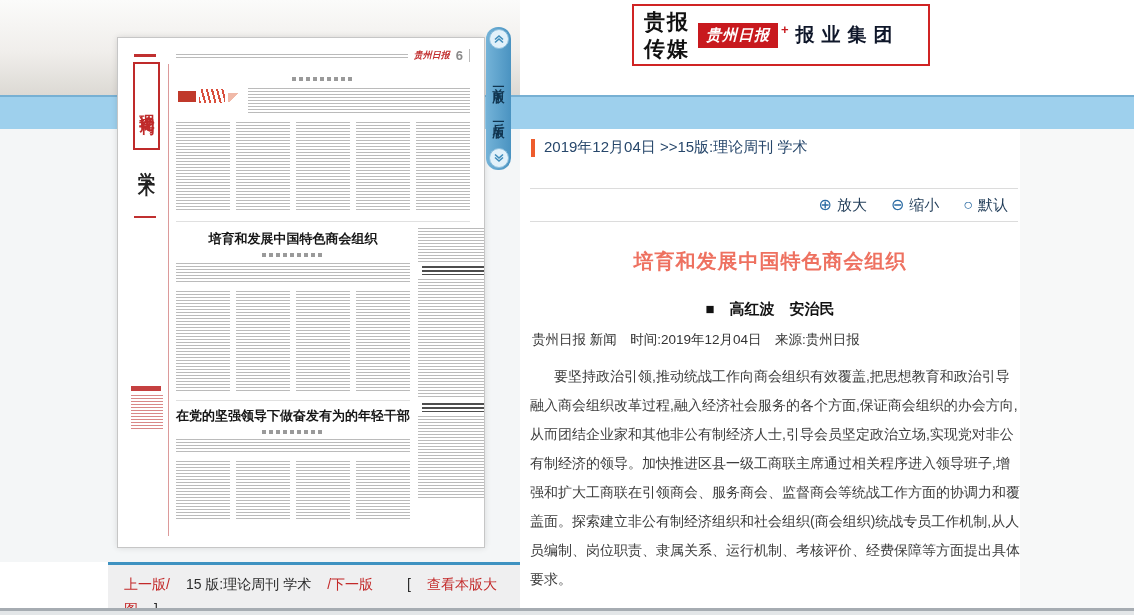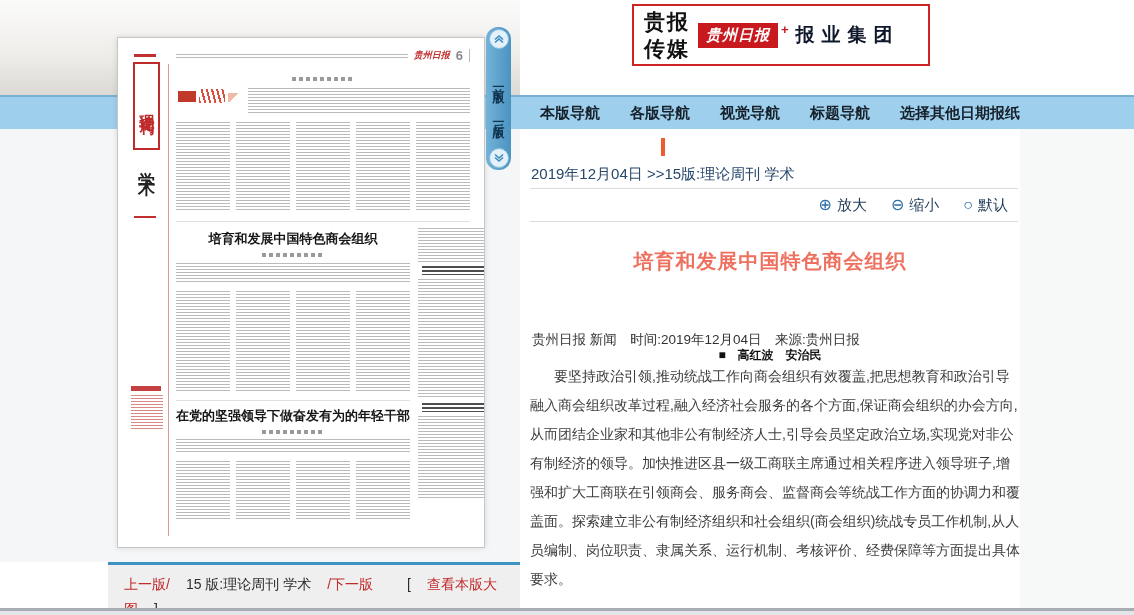--- a/index.html
+++ b/index.html
@@ -97,35 +97,35 @@
     border-top:3px solid #3e92c1; padding:7px 12px 0 16px; font-size:14px; line-height:25px; z-index:3; }
   .bb-red { color:#c32a2a; cursor:pointer; }
   .bb-dark { color:#2d2d2d; }
   .bb-sp { display:inline-block; width:16px; }
   .bb-sp-wide { display:inline-block; width:34px; }
 
   
   .content-bg { position:absolute; left:520px; top:129px; width:500px; height:486px; background:#ffffff; }
   .right-margin { position:absolute; left:1020px; top:129px; width:114px; height:486px; background:#f7f8f8; }
 
-  .breadcrumb { position:absolute; left:531px; top:138px; display:flex; align-items:center; gap:9px; z-index:4;flex-direction:column; }
+  .breadcrumb { position:absolute; left:531px; top:138px; display:flex; align-items:center; gap:9px; z-index:4; }
   .bc-bar { width:4px; height:18px; background:#ee5c2d; }
   .bc-text { font-size:15px; color:#27476b; white-space:nowrap; }
 
   .toolbar { position:absolute; left:530px; top:188px; width:488px; height:34px; background:#fff;
     border-top:1px solid #dcdcdc; border-bottom:1px solid #dcdcdc;
     display:flex; align-items:center; justify-content:flex-end; gap:24px; padding-right:10px; z-index:4; }
   .tb-item { display:flex; align-items:center; gap:5px; cursor:pointer; }
   .tb-icon { color:#2e6da4; font-size:16px; line-height:1; }
   .tb-label { color:#1f3b57; font-size:15px; }
 
   .article-title { position:absolute; left:520px; top:248px; width:500px; text-align:center;
     font-size:20px; font-weight:bold; color:#ee7160; letter-spacing:1px; z-index:4; }
   .article-authors { position:absolute; left:520px; top:300px; width:500px; text-align:center;
-    font-size:12px; font-weight:bold; color:#111; z-index:4;margin-top:47px; }
+    font-size:15px; font-weight:bold; color:#111; z-index:4; }
   .article-meta { position:absolute; left:532px; top:331px; font-size:13.5px; color:#333; z-index:4; }
   .article-body { position:absolute; left:530px; top:362px; width:492px; font-size:14px;
     line-height:29px; color:#3d3d3d; z-index:4; }
   .article-body p.sub { text-indent:48px; }
   .article-body p.body { text-indent:24px; }
 
   .window-edge { position:absolute; left:0; top:608px; width:1134px; height:7px;
     background:linear-gradient(180deg,#a6acb2 0 3px,#e3e6e8 3px); z-index:9; }
 </style>
 </head>
@@ -144,27 +144,20 @@
     <div class="logo-right">
       <div class="logo-row1">
         <span class="logo-paper">贵州日报</span>
         <span class="logo-plus">+</span>
         <span class="logo-group">报业集团</span>
       </div>
     </div>
   </div>
 
   <div class="blue-band"></div>
-  <div class="topnav">
-    <span class="nav-item">本版导航</span>
-    <span class="nav-item">各版导航</span>
-    <span class="nav-item">视觉导航</span>
-    <span class="nav-item">标题导航</span>
-    <span class="nav-item">选择其他日期报纸</span>
-  </div>
 
   <div class="left-panel"></div>
 
   <div class="paper">
     <div class="np-tick-top"></div>
     <div class="np-masthead">理论周刊</div>
     <div class="np-section">学术</div>
     <div class="np-tick-bottom"></div>
     <div class="np-redrule"></div>
 

